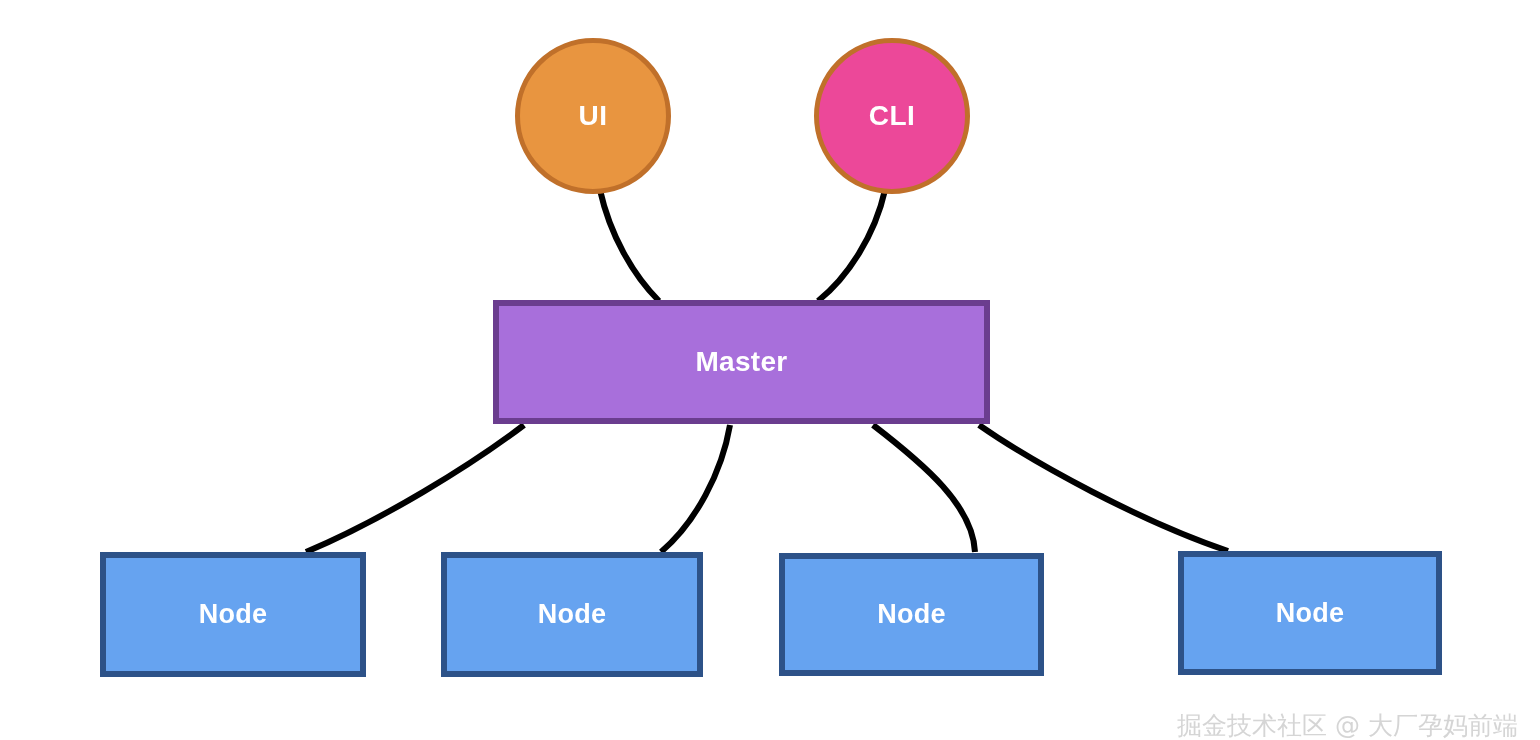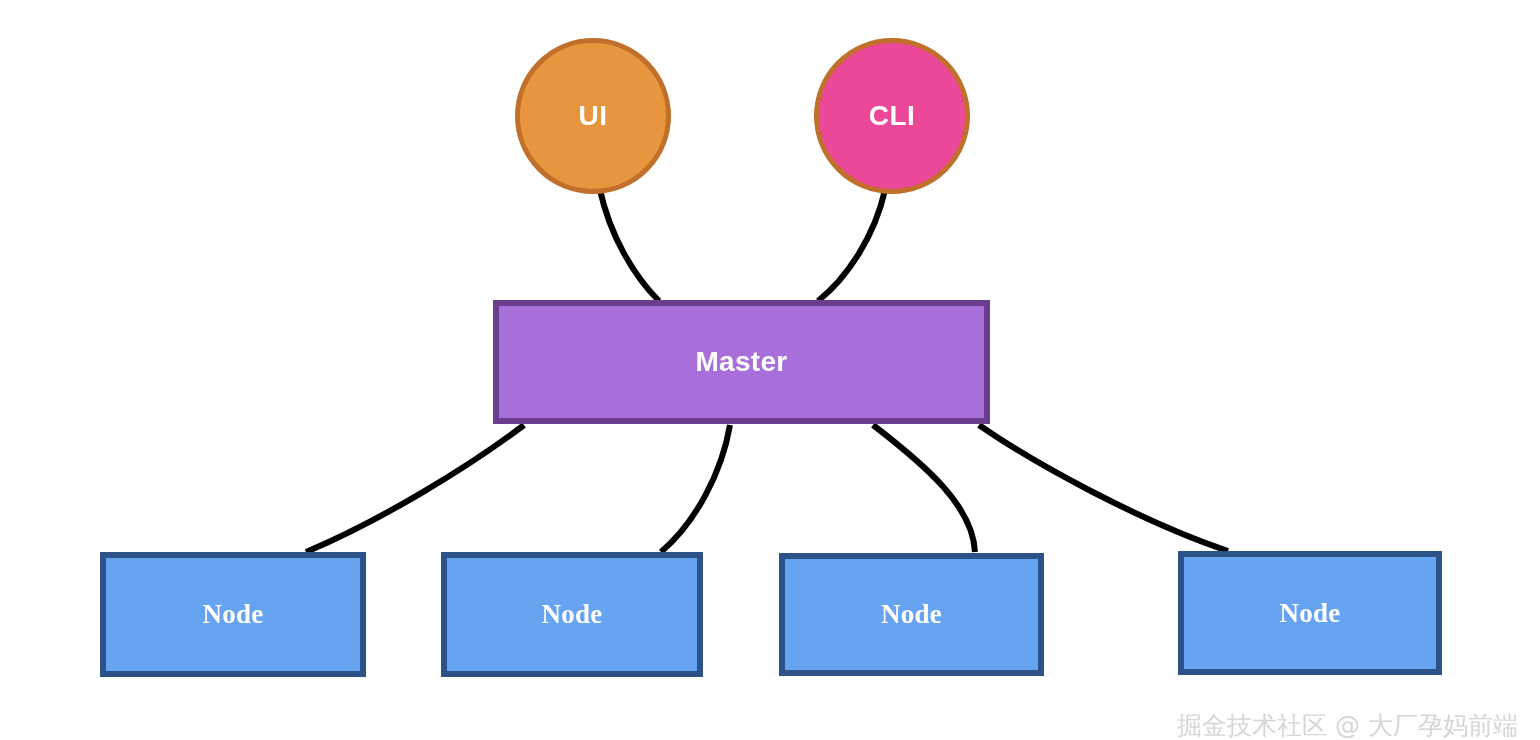--- a/index.html
+++ b/index.html
@@ -54,21 +54,20 @@
     background: #a86fdb;
     border: 6px solid #7f1d1d;
     font-size: 28px;
     letter-spacing: 0.3px;
   }
   .box-node {
     background: #66a3f0;
     border: 6px solid #2d5288;
     font-size: 27px;
     letter-spacing: 0.3px;
-    font-family: Liberation Serif, serif;
   }
   .watermark {
     position: absolute;
     color: #d5d5d5;
     font-size: 25px;
     font-family: "DejaVu Sans", "Liberation Sans", sans-serif;
     white-space: nowrap;
     user-select: none;
   }
 </style>

